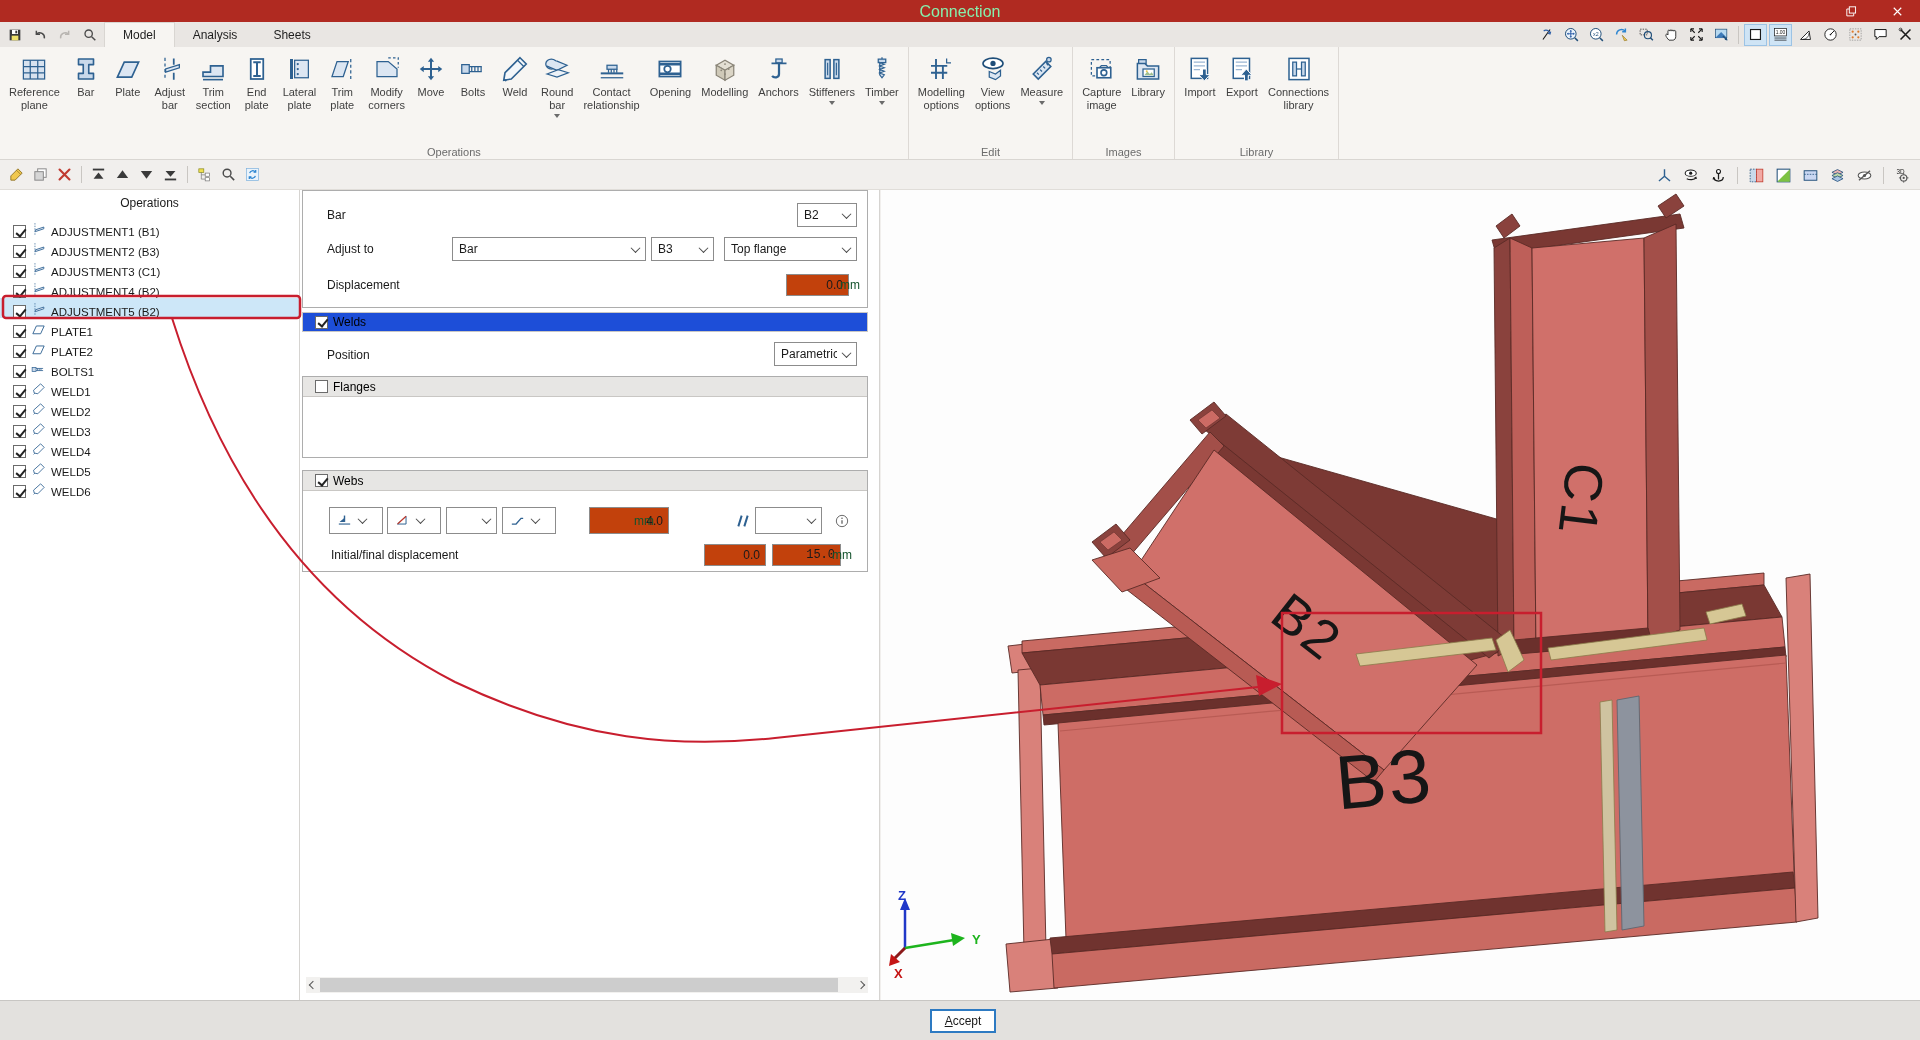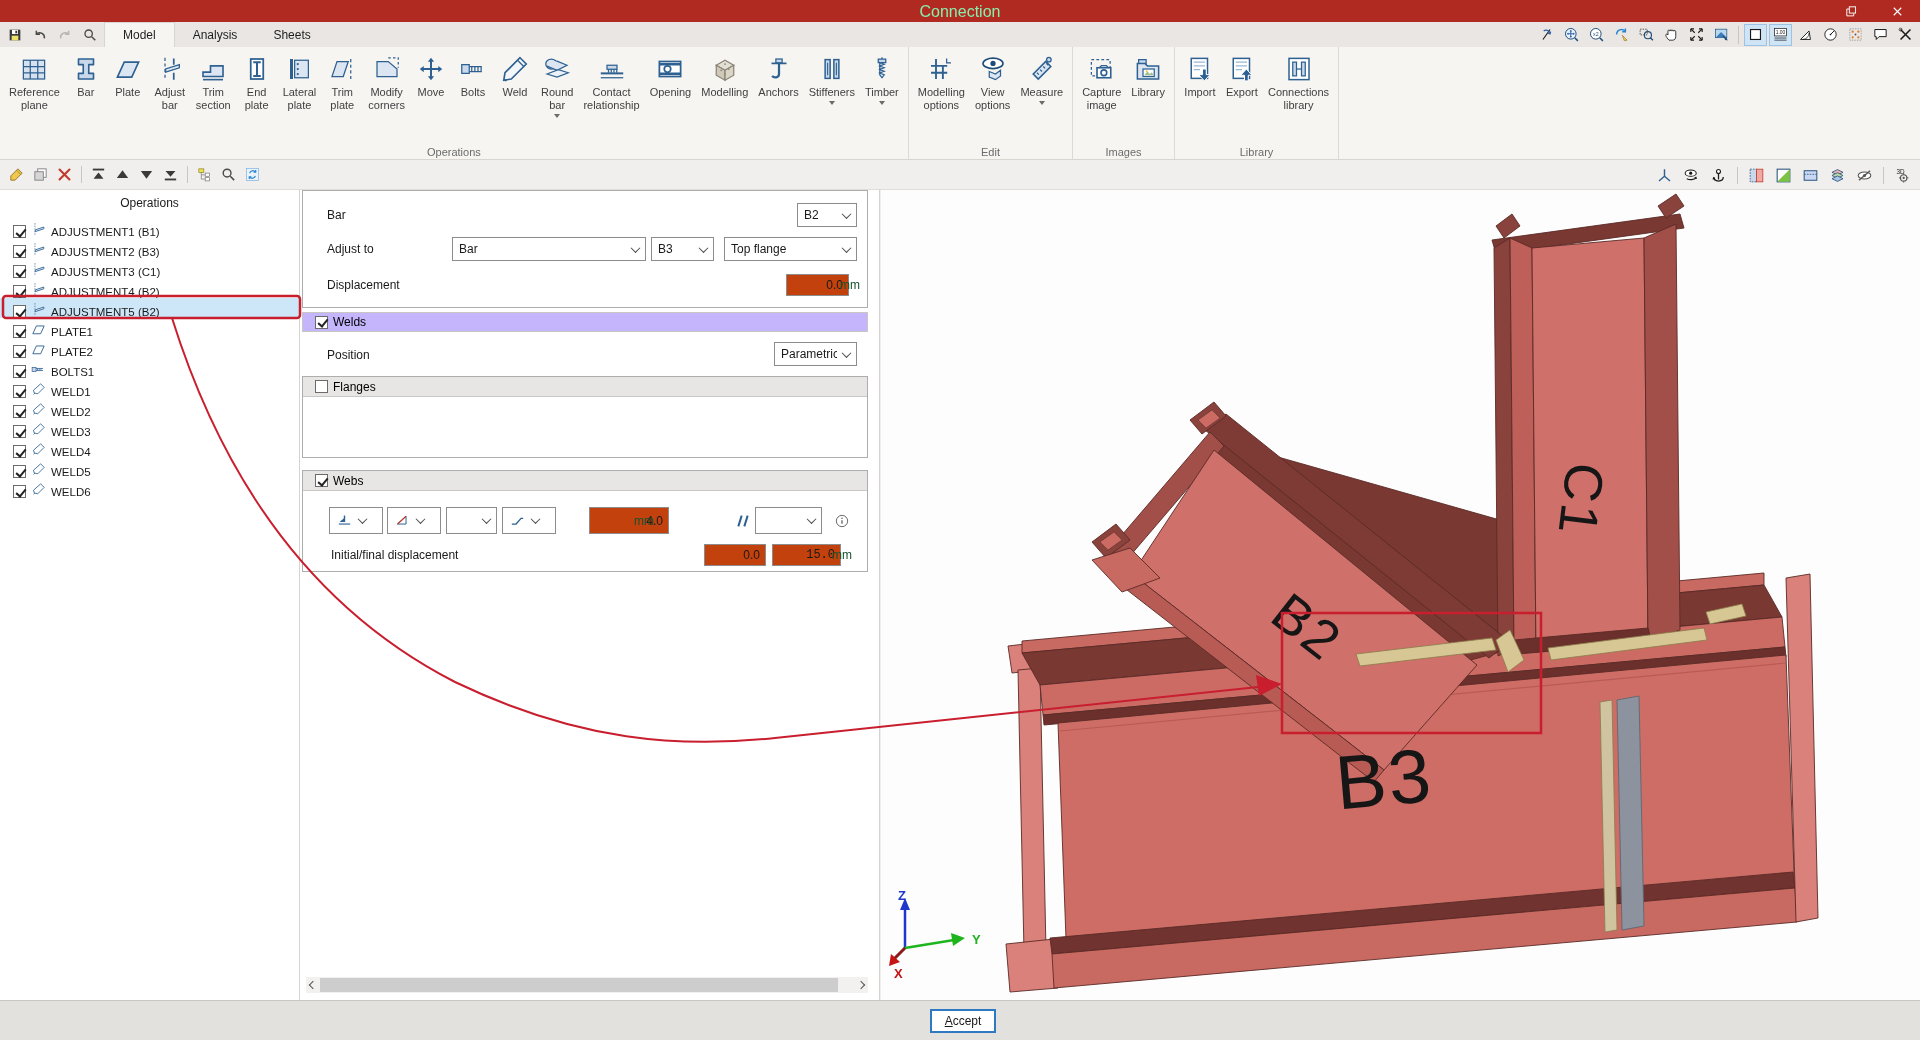--- a/index.html
+++ b/index.html
@@ -60,21 +60,21 @@
   .titem.selected { background:#CDE7F8; }
   .titem .ticon svg { width:17px; height:17px; display:block; }
   .cb { width:13px; height:13px; border:1px solid #6b6b6b; background:#fff; position:relative; flex:none; }
   .cb.checked:after { content:""; position:absolute; left:3.5px; top:0.5px; width:4px; height:8px;
     border-right:2px solid #222; border-bottom:2px solid #222; transform:rotate(40deg); }
 
   
   #proppanel { position:absolute; left:300px; top:190px; width:580px; height:810px;
     background:#fff; border-right:1px solid #D6D4D1; }
   .pbox { position:absolute; left:2px; width:566px; border:1px solid #ADADAD; background:#fff; }
-  .pband { position:absolute; left:2px; width:566px; height:20px; background:#c4b5fd;
+  .pband { position:absolute; left:2px; width:566px; height:20px; background:#1d4ed8;
     border:1px solid #C9C7C4; display:flex; align-items:center; padding-left:12px; gap:5px; font-size:12px; }
   .pbox .phead { height:20px; background:#E7E6E4; border-bottom:1px solid #C9C7C4;
     display:flex; align-items:center; padding-left:12px; gap:5px; font-size:12px; }
   .plabel { position:absolute; font-size:12px; color:#1a1a1a; }
   .punit { position:absolute; font-size:12px; color:#14532d; }
   .dd { position:absolute; height:24px; border:1px solid #8C8C8C; background:#fff;
     display:flex; align-items:center; padding:0 6px; font-size:12px; color:#1a1a1a; }
   .dd .ddtxt { flex:1; overflow:hidden; white-space:nowrap; }
   .chev { width:7px; height:7px; border-right:1.6px solid #4a4a4a; border-bottom:1.6px solid #4a4a4a;
     transform:rotate(45deg) translate(-1px,-1px); flex:none; margin-left:6px; }

